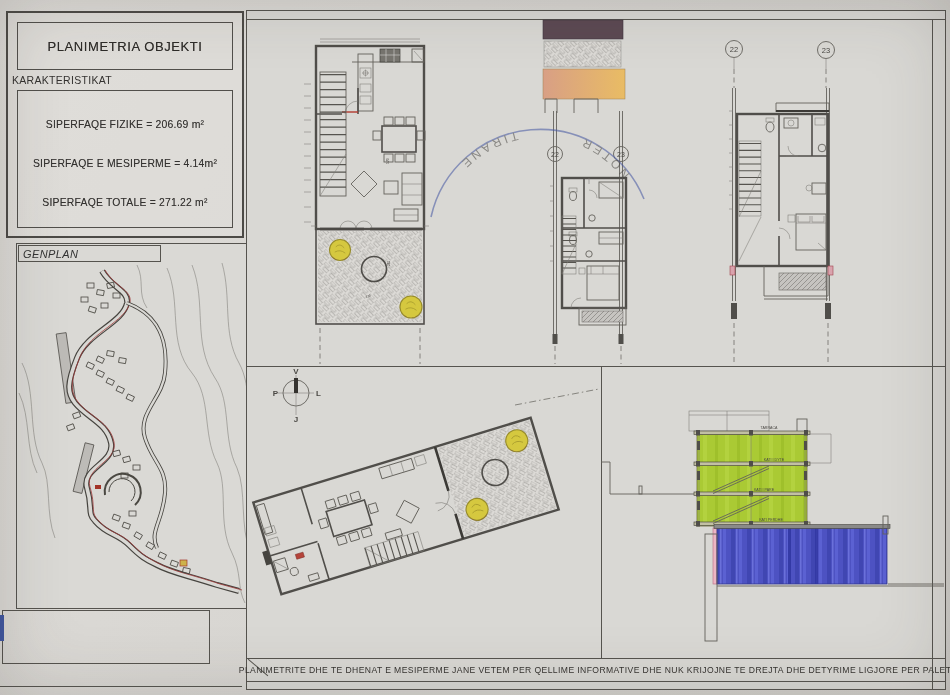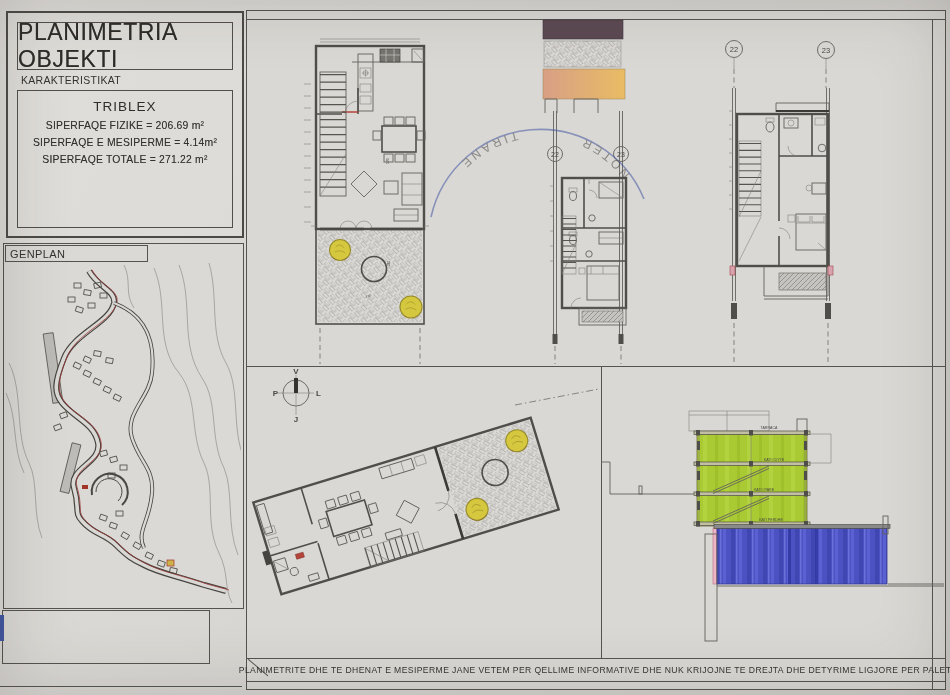--- a/index.html
+++ b/index.html
@@ -6,29 +6,29 @@
   .page{position:relative;width:950px;height:695px;overflow:hidden;
         background:linear-gradient(115deg,#dedcd8 0%,#d8d6d2 45%,#cfcdc9 100%);
         font-family:"Liberation Sans",sans-serif;color:#3e3c3a;}
   .page::after{content:"";position:absolute;inset:0;pointer-events:none;
         box-shadow:inset 0 0 70px rgba(60,55,48,.20);}
   .abs{position:absolute;}
   .hline,.vline{position:absolute;background:#56544f;}
   
   #titleblock{left:6px;top:11px;width:234px;height:223px;border:2px solid #4c4a46;background:rgba(224,222,218,.55);}
   #titlebox{position:absolute;left:9px;top:9px;width:214px;height:46px;border:1.5px solid #514f4b;
-        display:flex;align-items:center;justify-content:center;font-size:23px;letter-spacing:.6px;color:#2e2c29;
+        display:flex;align-items:center;justify-content:center;font-size:13px;letter-spacing:.6px;color:#2e2c29;
         text-shadow:0 0 .5px rgba(46,44,41,.55);}
-  #charlabel{position:absolute;left:4px;top:61px;font-size:10.5px;letter-spacing:.3px;color:#343230;margin-left:9px;}
+  #charlabel{position:absolute;left:4px;top:61px;font-size:10.5px;letter-spacing:.3px;color:#343230;}
   #charbox{position:absolute;left:9px;top:77px;width:214px;height:136px;border:1.5px solid #514f4b;}
   #unitname{margin-top:8px;text-align:center;font-size:13.5px;letter-spacing:1px;color:#2f2d2a;}
-  .arealine{text-align:center;font-size:10.4px;color:#343230;margin-top:6px;letter-spacing:.2px;
+  .arealine{text-align:center;font-size:10.4px;color:#343230;margin-top:28px;letter-spacing:.2px;
         text-shadow:0 0 .4px rgba(52,50,48,.45);}
   
-  #genplan{left:3px;top:243px;width:239px;height:364px;border:1px solid #55534e;background:#dad9d5;}
+  #genplan{left:16px;top:243px;width:239px;height:364px;border:1px solid #55534e;background:#dad9d5;font-style:italic;}
   #genplanlabel{position:absolute;left:1px;top:1px;width:143px;height:17px;border:1px solid #55534e;
         font-size:11px;letter-spacing:.4px;color:#333;padding:2px 0 0 4px;box-sizing:border-box;}
   
   #emptybox{left:2px;top:610px;width:206px;height:52px;border:1px solid #55534e;}
   #bluemark{left:0px;top:615px;width:4px;height:26px;background:#3f55a0;}
   
   #mainframe{left:246px;top:10px;width:698px;height:678px;border:1px solid #55534e;background:#d9d8d4;}
   .inner{background:#56544f;position:absolute;}
   #disc{position:absolute;left:0;top:649px;width:698px;height:20px;display:flex;align-items:center;justify-content:center;
         font-size:8.6px;letter-spacing:.4px;color:#35332f;white-space:nowrap;}
@@ -77,21 +77,20 @@
         <path d="M-8,6 A10,10 0 0,0 8,6 Q0,14 -8,6 Z" fill="#6e2d5c" opacity=".8"></path>
         <path d="M-4,-3 Q0,-7 4,-2 M-5,2 Q0,-1 5,3" stroke="#ab9f2e" fill="none" stroke-width=".8"></path>
       </g>
     </defs>
   </svg>
 
   <div id="titleblock" class="abs">
     <div id="titlebox">PLANIMETRIA OBJEKTI</div>
     <div id="charlabel">KARAKTERISTIKAT</div>
     <div id="charbox">
-      <div id="unitname">TRIBLEX</div>
       <div class="arealine">SIPERFAQE  FIZIKE  =  206.69  m²</div>
       <div class="arealine">SIPERFAQE E MESIPERME  =  4.14m²</div>
       <div class="arealine">SIPERFAQE TOTALE  =  271.22 m²</div>
     </div>
   </div>
 
   <div id="genplan" class="abs">
     <div id="genplanlabel">GENPLAN</div>
     <svg class="abs" style="left:0;top:19px" width="237" height="343" viewBox="0 0 237 343">
 

